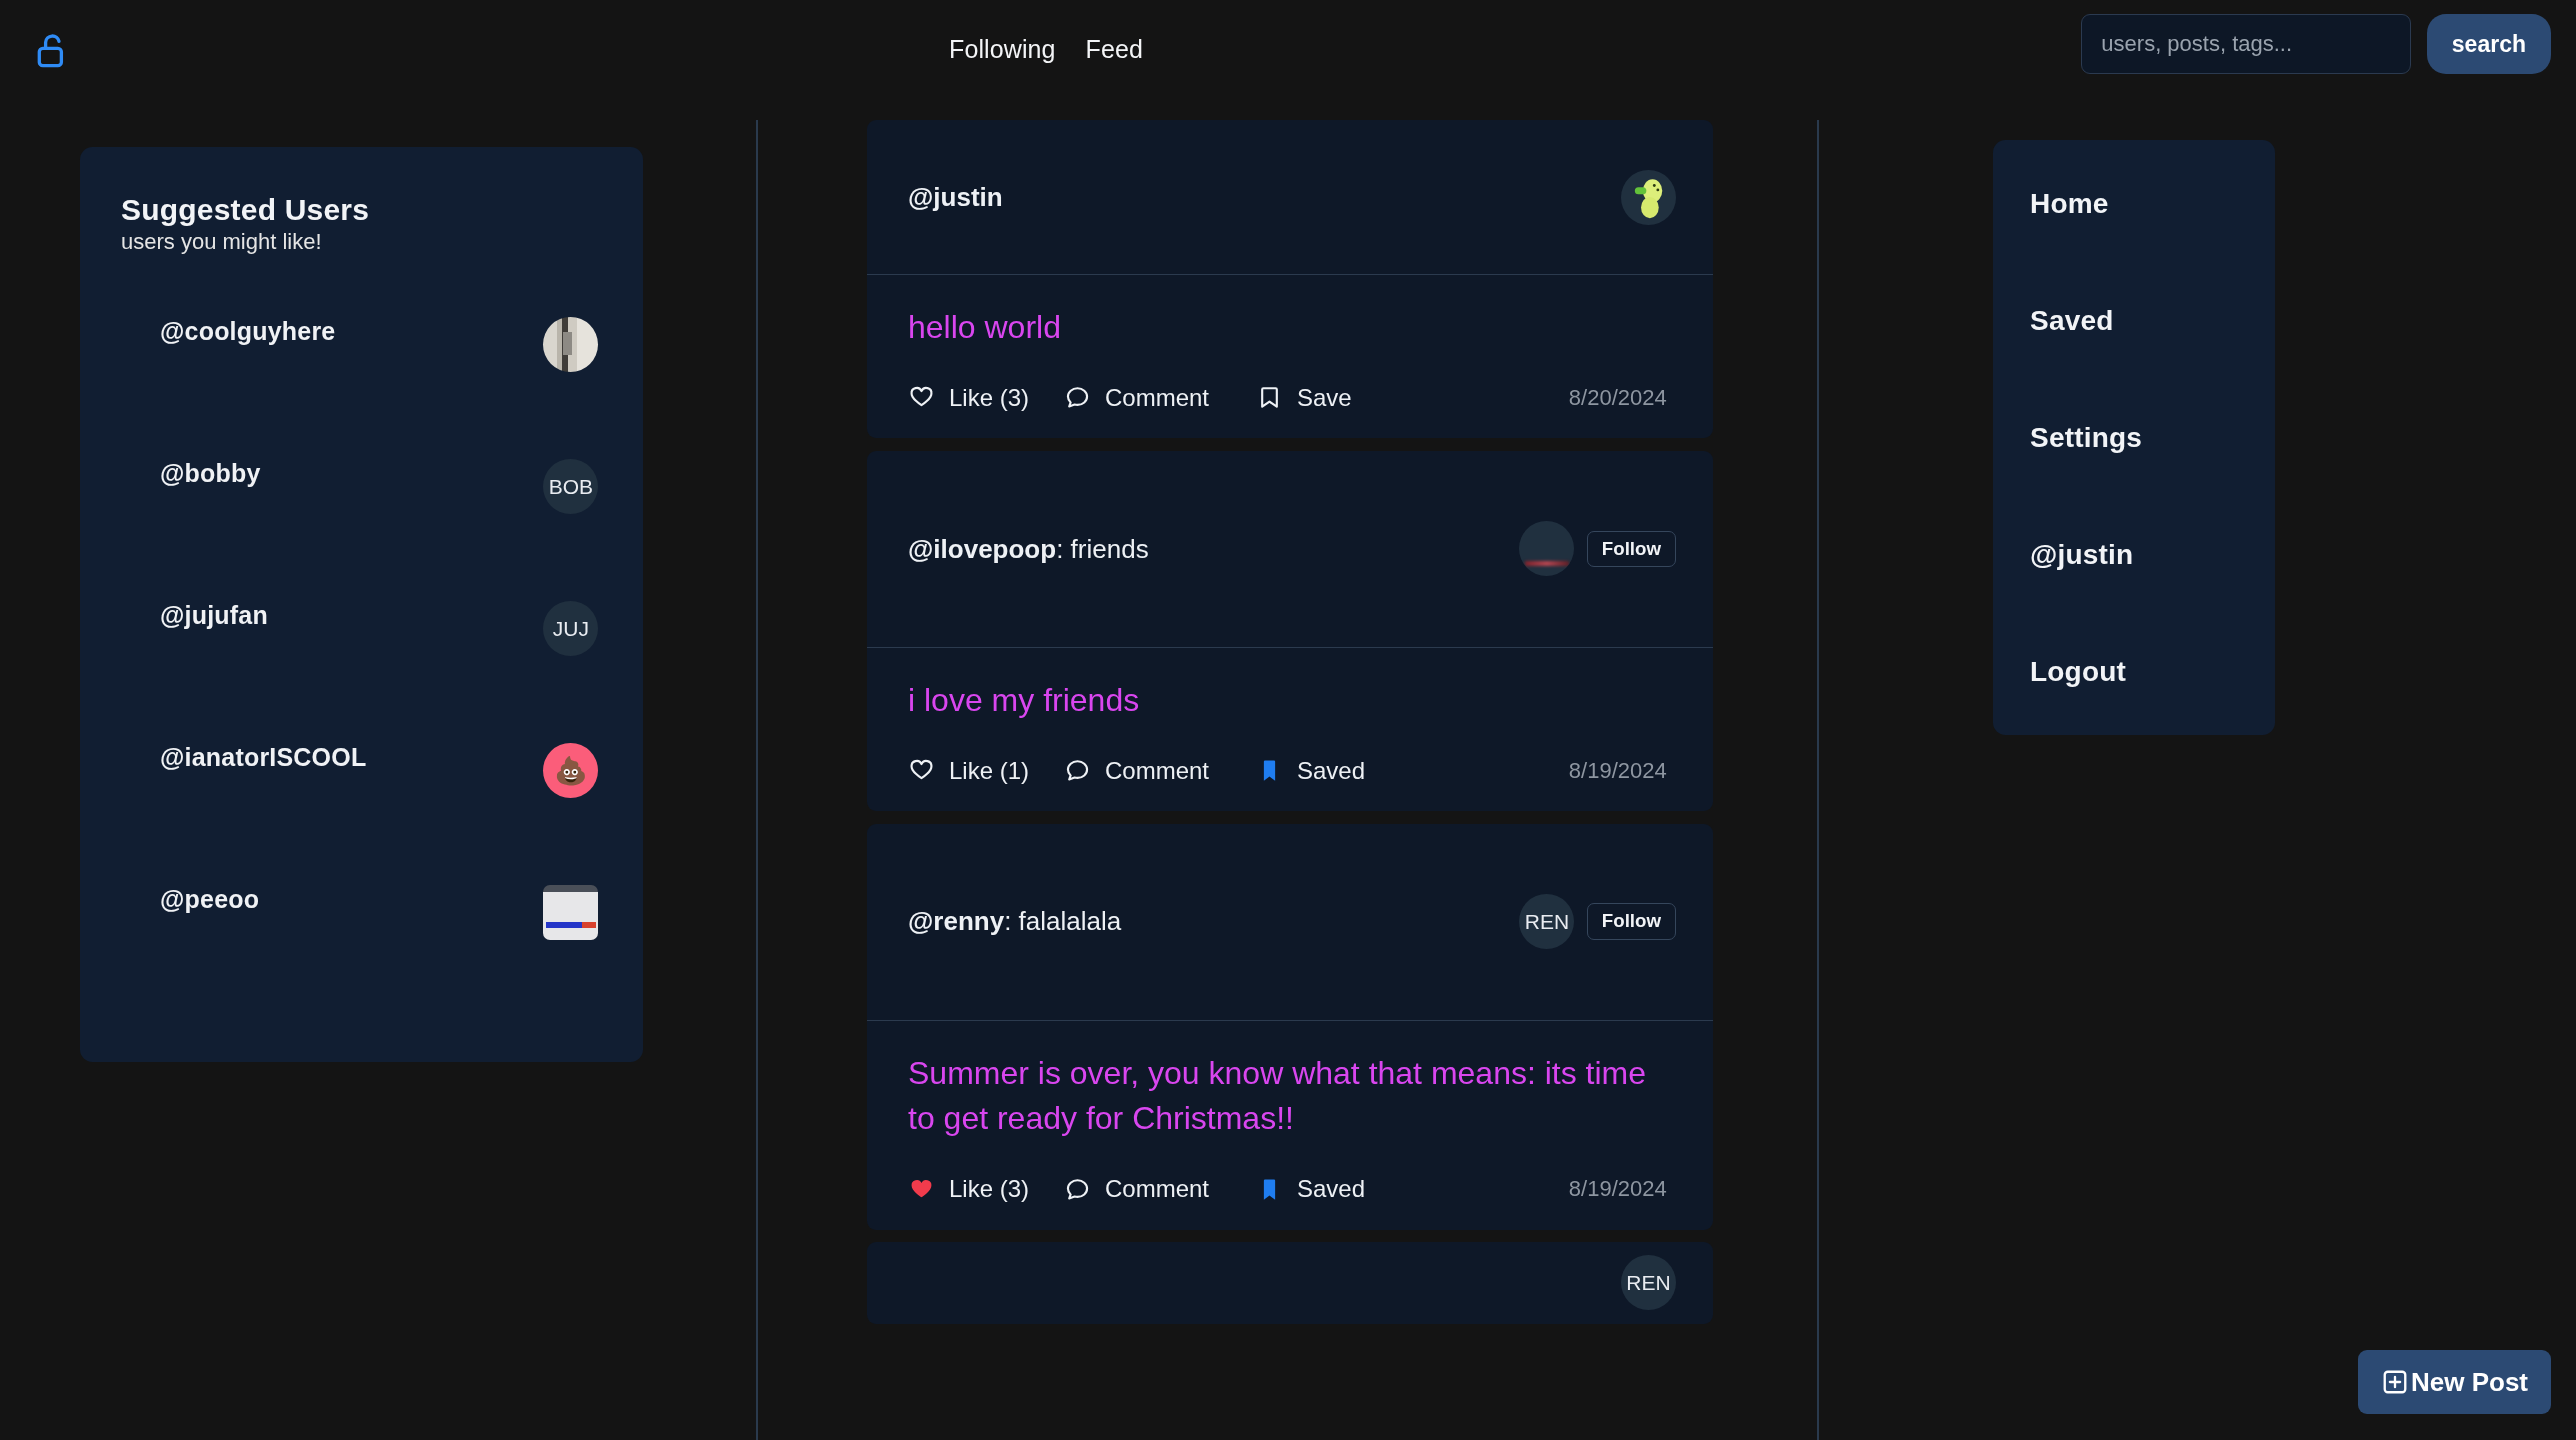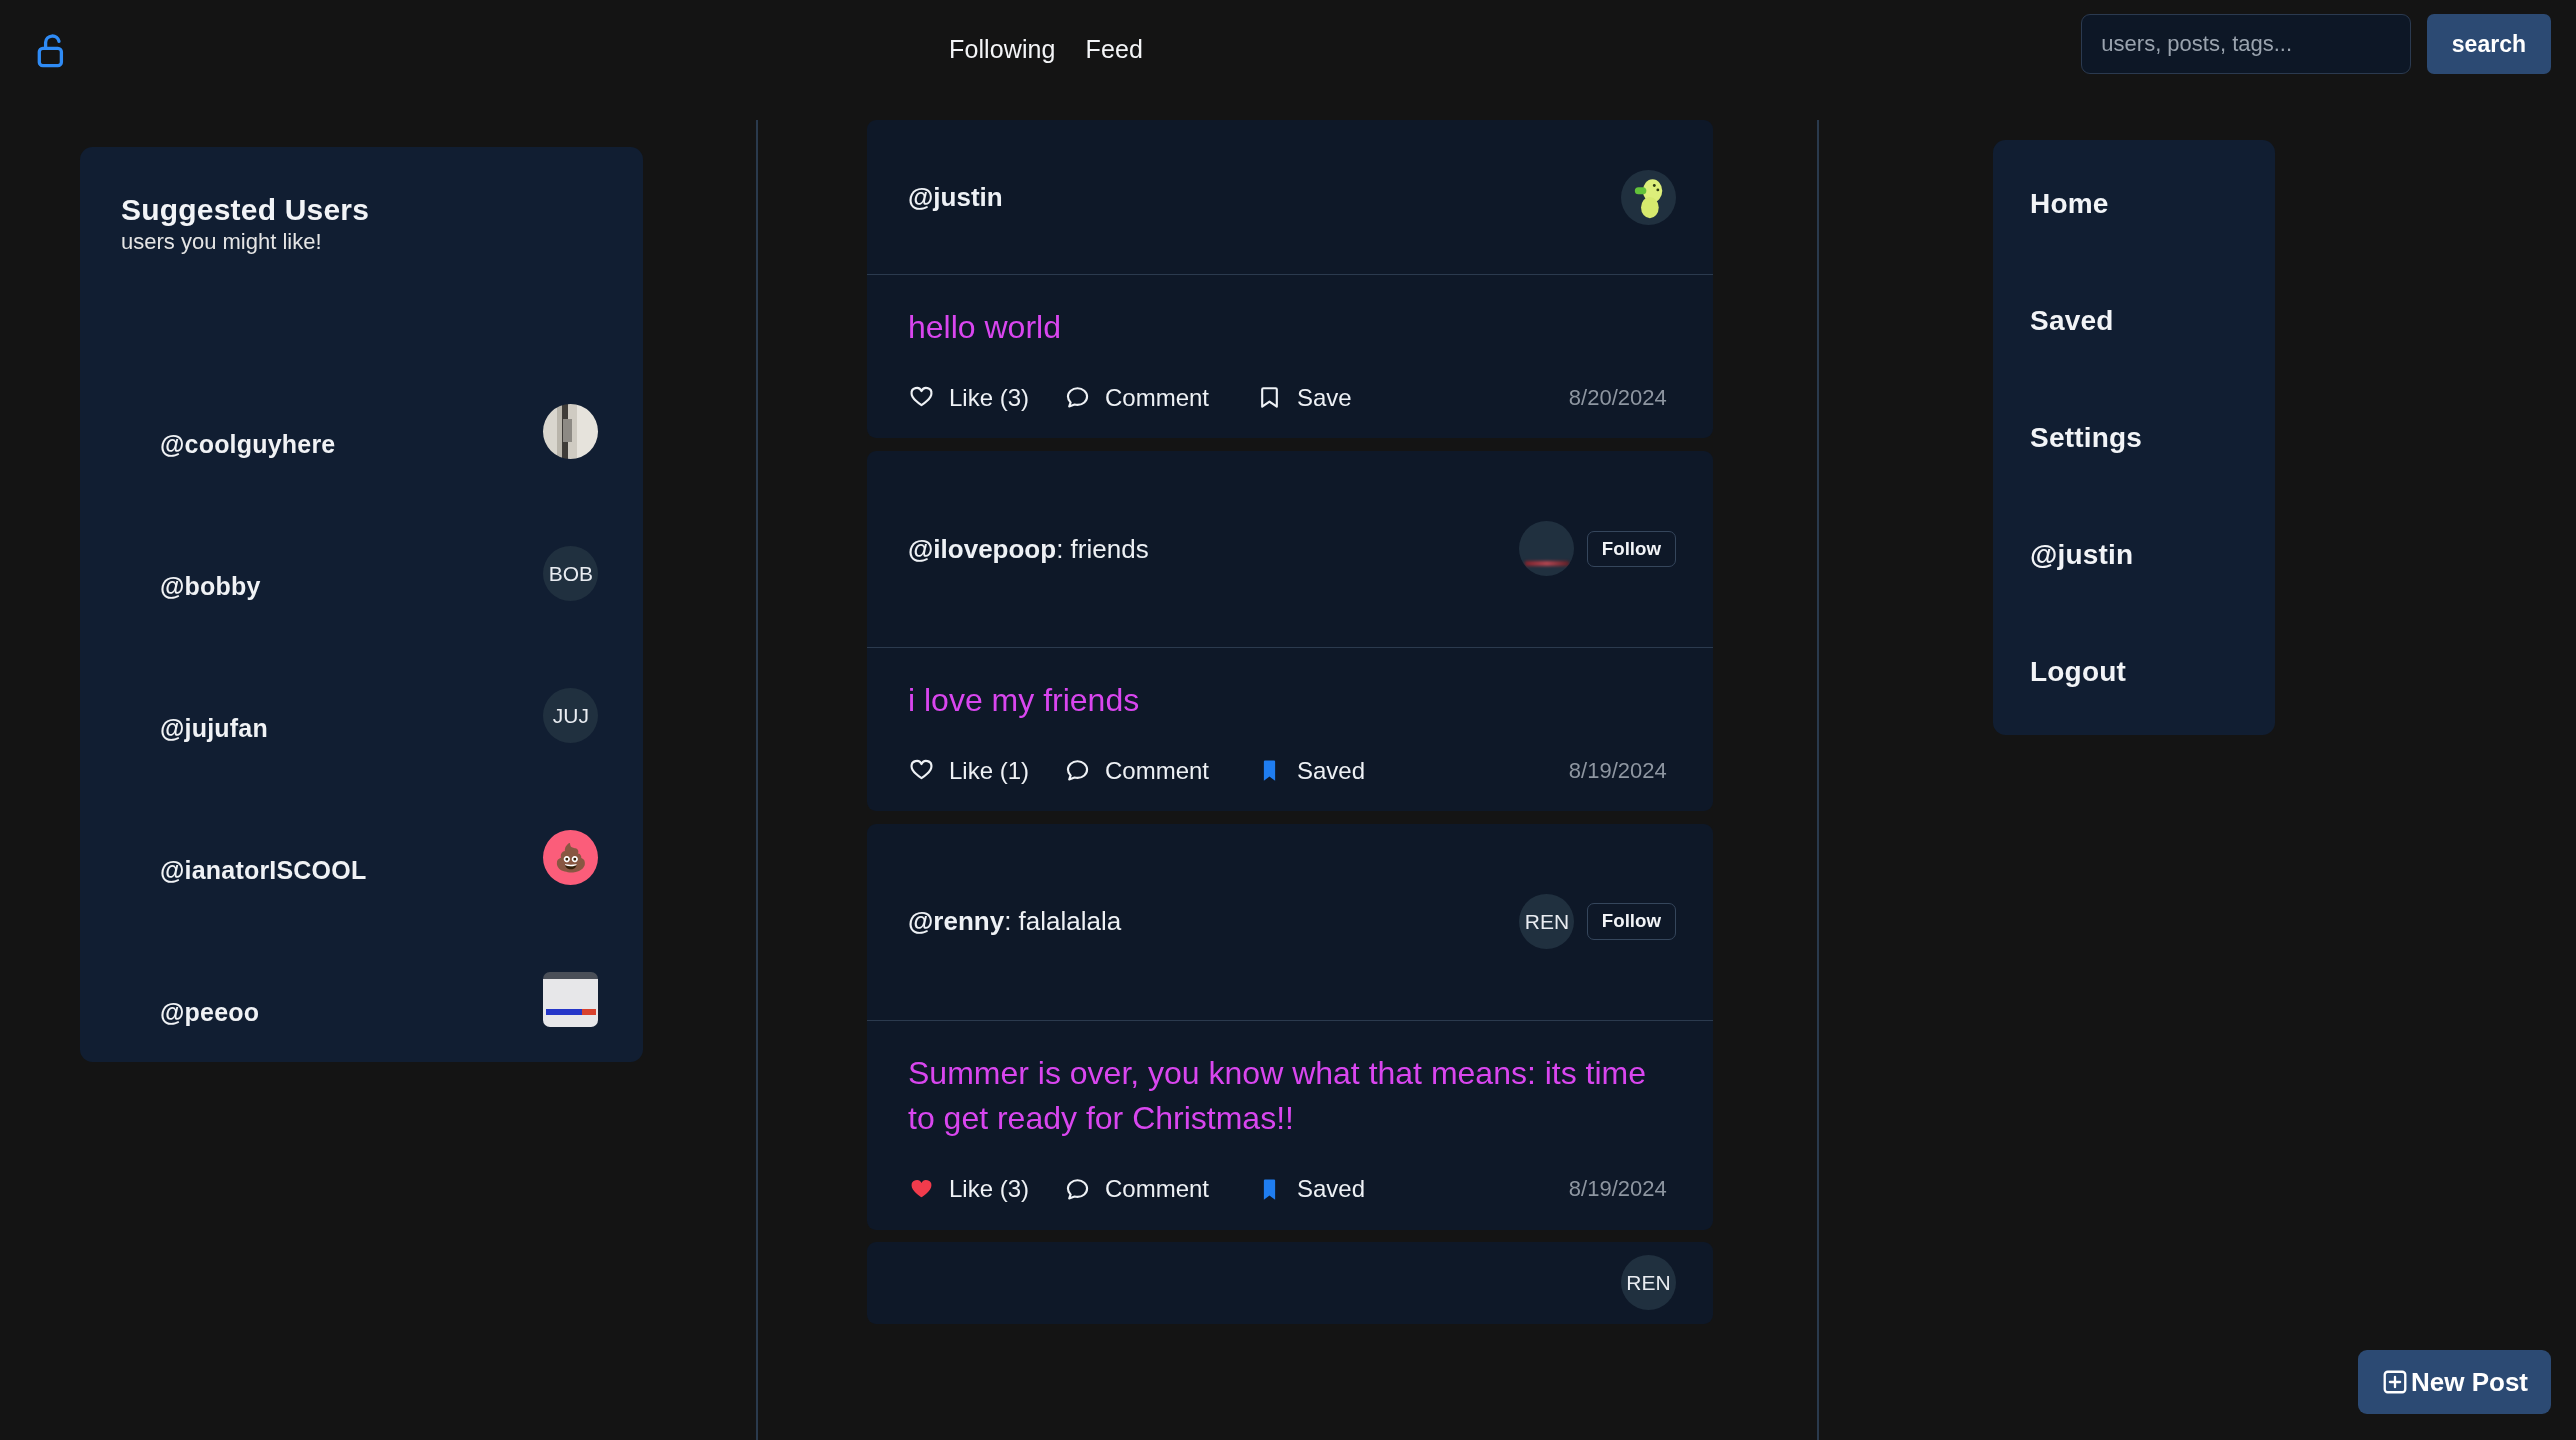--- a/index.html
+++ b/index.html
@@ -41,21 +41,21 @@
     border: 0.9px solid #2b3a50;
     border-radius: 9px;
     color: #e4e7ec; font-size: 22px;
     padding: 0 19.5px;
     font-family: "Liberation Sans", sans-serif;
     outline: none;
   }
   .search-input::placeholder { color: #9aa3ae; }
   .search-button {
     height: 60px; padding: 0 25px;
-    background: #2c4a73; border: none; border-radius: 7px;
+    background: #2c4a73; border: none; border-radius: 19px;
     color: #ffffff; font-size: 23px; font-weight: 700;
     font-family: "Liberation Sans", sans-serif;
     cursor: pointer; line-height: 1;
   }
 
   
   .col-divider {
     position: absolute; top: 120px; width: 1.8px; height: 1321px;
     background: #2a3a4d;
   }
@@ -73,21 +73,21 @@
   .panel-title {
     font-size: 30px; font-weight: 700; color: #f2f4f7;
     letter-spacing: 0.2px; margin-bottom: 2px;
   }
   .panel-subtitle {
     font-size: 22px; color: #e5e5e5; font-weight: 400;
   }
   .sugg-list { margin-top: 62px; }
   .sugg-row {
     height: 142px;
-    display: flex; align-items: flex-end; justify-content: space-between;
+    display: flex; align-items: flex-start; justify-content: space-between;
     padding: 0 3.6px 0 39px;
   }
   .sugg-name {
     font-size: 25px; font-weight: 700; color: #f0f2f5;
     letter-spacing: 0.2px; cursor: pointer;
   }
   .avatar {
     width: 55px; height: 55px; border-radius: 50%;
     flex: 0 0 55px;
     display: flex; align-items: center; justify-content: center;

